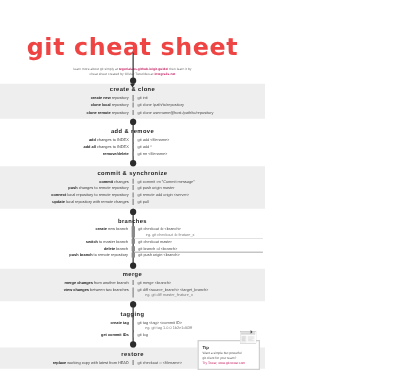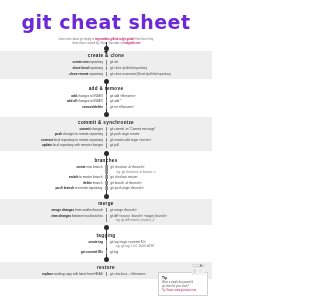--- a/index.html
+++ b/index.html
@@ -11,22 +11,22 @@
     overflow:hidden;
   }
   .page{position:relative;width:212px;height:300px;}
 
   
   .title{
     text-align:center;
     font-size:19px;
     font-weight:bold;
     letter-spacing:0.5px;
-    color:#6d28d9;
-    padding-top:13px;
+    color:#ef4444;
+    padding-top:29px;
     line-height:1;
     font-family:"DejaVu Sans", sans-serif;
   }
   .sub{
     text-align:center;
     font-size:2.6px;
     line-height:1.5;
     color:#6d6d6d;
     margin-top:6px;
     letter-spacing:0.05px;

